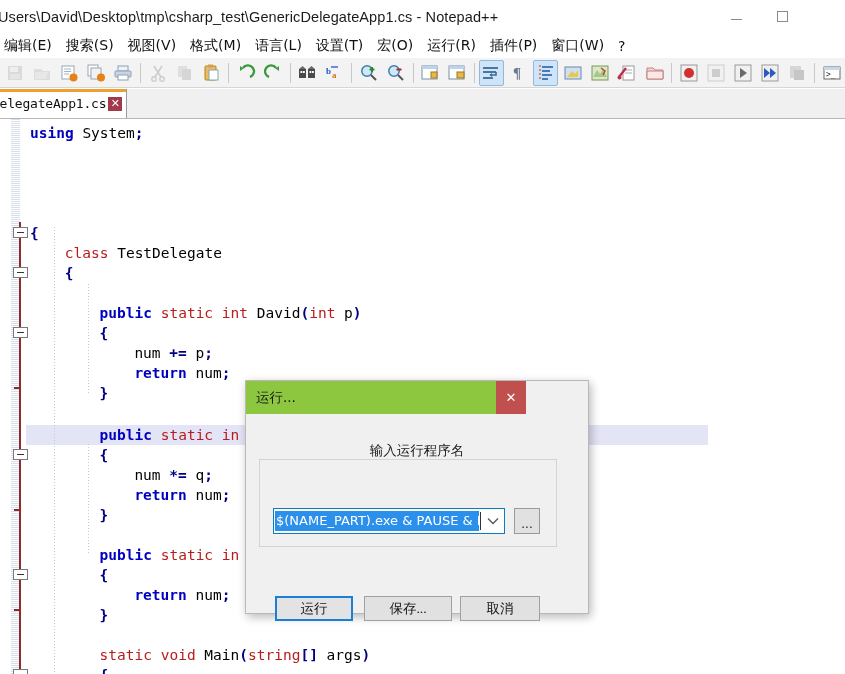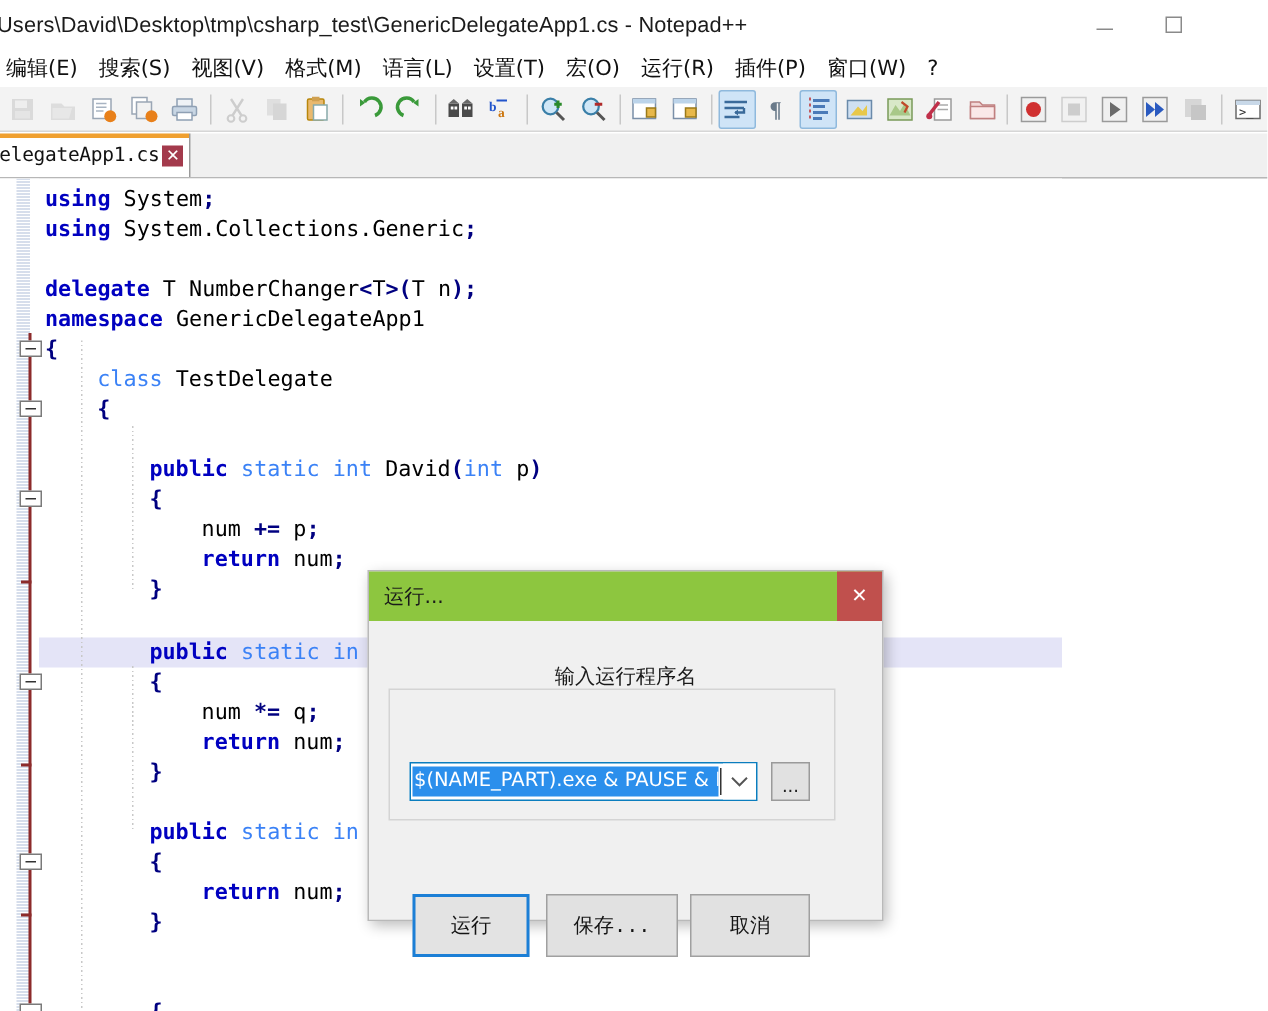--- a/index.html
+++ b/index.html
@@ -135,35 +135,35 @@
   #current-line-hl {
     position: absolute; left: 0; top: 306px; width: 819px; height: 20px;
     background: #e4e4f7;
   }
   .code-line {
     position: absolute; left: 4px; height: 20px; line-height: 20px;
     font-family: "DejaVu Sans Mono", monospace;
     font-size: 14.5px; white-space: pre; color: #000000;
   }
   .kw      { color: #0000c0; font-weight: bold; }
-  .type    { color: #3b82f6; }
+  .type    { color: #b91c1c; }
   .id      { color: #000000; }
   .num     { color: #e09000; }
   .op      { color: #000080; font-weight: bold; }
   .punc    { color: #000080; font-weight: bold; }
 
   
   #dialog {
     position: absolute; left: 245px; top: 380px; width: 344px; height: 234px;
     background: #f0f0f0;
     border: 1px solid #b9b9b9;
     box-shadow: 2px 3px 9px rgba(0,0,0,.28);
   }
   #dlg-titlebar {
-    position: absolute; left: 0; top: 0; width: 342px; height: 33px;
+    position: absolute; left: 0; top: 0; width: 280px; height: 33px;
     background: #8dc63f; display: flex; align-items: center;
   }
   #dlg-title {
     font-size: 13.5px; color: #1a1a1a; margin-left: 10px;
     font-family: "DejaVu Sans", sans-serif;
   }
   #dlg-close {
     position: absolute; right: 0px; top: 0px; width: 30px; height: 33px;
     background: #c0504d; color: #ffffff;
     display: flex; align-items: center; justify-content: center;
@@ -204,25 +204,25 @@
   }
   #combo-arrow svg { display: block; }
   #browse-btn {
     position: absolute; left: 268px; top: 94px; width: 26px; height: 26px;
     background: #e1e1e1; border: 1px solid #9a9a9a;
     display: flex; align-items: flex-end; justify-content: center;
     font-size: 12px; color: #222; padding-bottom: 3px;
     font-family: "DejaVu Sans", sans-serif; line-height: 1;
   }
   .dlg-btn {
-    position: absolute; height: 42px;
+    position: absolute; height: 25px;
     background: #e1e1e1; border: 1px solid #a0a0a0;
     display: flex; align-items: center; justify-content: center;
     font-size: 13.5px; color: #141414;
-    font-family: Liberation Mono, monospace;
+    font-family: Liberation Serif, serif;
   }
   #btn-run {
     left: 29px; top: 182px; width: 78px;
     border: 2px solid #1c7fd6; background: #e3e3e3;
   }
   #btn-save { left: 118px; top: 182px; width: 88px; }
   #btn-cancel { left: 214px; top: 182px; width: 80px; }
 </style>
 </head>
 <body>
@@ -548,40 +548,38 @@
     <div class="fold-box" style="top:450px;"></div>
     <div class="fold-tick" style="top:490px;"></div>
     <div class="fold-box" style="top:550px;"></div>
   </div>
   <div id="code-area">
     <div id="current-line-hl"></div>
     <div id="indent-guide"></div>
     <div id="indent-guide2"></div>
     <div id="indent-guide3"></div>
   <div class="code-line" style="top: 4px; left: 4px;"><span class="kw">using</span><span class="id"> System</span><span class="punc">;</span></div>
-      <div class="code-line" style="top: 24px; left: 4px;"><span class="kw">using</span><span class="id"> System</span><span class="id">.</span><span class="id">Collections</span><span class="id">.</span><span class="id">Generic</span><span class="punc">;</span></div>
-      <div class="code-line" style="top: 64px; left: 4px;"><span class="kw">delegate</span><span class="id"> T NumberChanger</span><span class="op">&lt;</span><span class="id">T</span><span class="op">&gt;</span><span class="punc">(</span><span class="id">T n</span><span class="punc">)</span><span class="punc">;</span></div>
-      <div class="code-line" style="top: 84px; left: 4px;"><span class="kw">namespace</span><span class="id"> GenericDelegateApp1</span></div>
       <div class="code-line" style="top: 104px; left: 4px;"><span class="punc">{</span></div>
       <div class="code-line" style="top: 124px; left: 38.8px;"><span class="type">class</span><span class="id"> TestDelegate</span></div>
       <div class="code-line" style="top: 144px; left: 38.8px;"><span class="punc">{</span></div>
       <div class="code-line" style="top: 184px; left: 73.6px;"><span class="kw">public</span><span class="id"> </span><span class="type">static</span><span class="id"> </span><span class="type">int</span><span class="id"> David</span><span class="punc">(</span><span class="type">int</span><span class="id"> p</span><span class="punc">)</span></div>
       <div class="code-line" style="top: 204px; left: 73.6px;"><span class="punc">{</span></div>
       <div class="code-line" style="top: 224px; left: 108.4px; text-align: right;"><span class="id">num </span><span class="op">+=</span><span class="id"> p</span><span class="punc">;</span></div>
       <div class="code-line" style="top: 244px; left: 108.4px;"><span class="kw">return</span><span class="id"> num</span><span class="punc">;</span></div>
       <div class="code-line" style="top: 264px; left: 73.6px;"><span class="punc">}</span></div>
       <div class="code-line" style="top: 306px; left: 73.6px;"><span class="kw">public</span><span class="id"> </span><span class="type">static</span><span class="id"> </span><span class="type">in</span></div>
       <div class="code-line" style="top: 326px; left: 73.6px;"><span class="punc">{</span></div>
       <div class="code-line" style="top: 346px; left: 108.4px;"><span class="id">num </span><span class="op">*=</span><span class="id"> q</span><span class="punc">;</span></div>
       <div class="code-line" style="top: 366px; left: 108.4px;"><span class="kw">return</span><span class="id"> num</span><span class="punc">;</span></div>
       <div class="code-line" style="top: 386px; left: 73.6px;"><span class="punc">}</span></div>
       <div class="code-line" style="top: 426px; left: 73.6px;"><span class="kw">public</span><span class="id"> </span><span class="type">static</span><span class="id"> </span><span class="type">in</span></div>
       <div class="code-line" style="top: 446px; left: 73.6px;"><span class="punc">{</span></div>
       <div class="code-line" style="top: 466px; left: 108.4px;"><span class="kw">return</span><span class="id"> num</span><span class="punc">;</span></div>
       <div class="code-line" style="top: 486px; left: 73.6px;"><span class="punc">}</span></div>
+      <div class="code-line" style="top: 526px; left: 73.6px;"><span class="type">static</span><span class="id"> </span><span class="type">void</span><span class="id"> Main</span><span class="punc">(</span><span class="type">string</span><span class="op">[]</span><span class="id"> args</span><span class="punc">)</span></div>
       <div class="code-line" style="top: 546px; left: 73.6px;"><span class="punc">{</span></div>
     </div>
 </div>
 
 <div id="dialog">
   <div id="dlg-titlebar">
     <span id="dlg-title">运行...</span>
     <div id="dlg-close">✕</div>
   </div>
   <div id="dlg-body">

